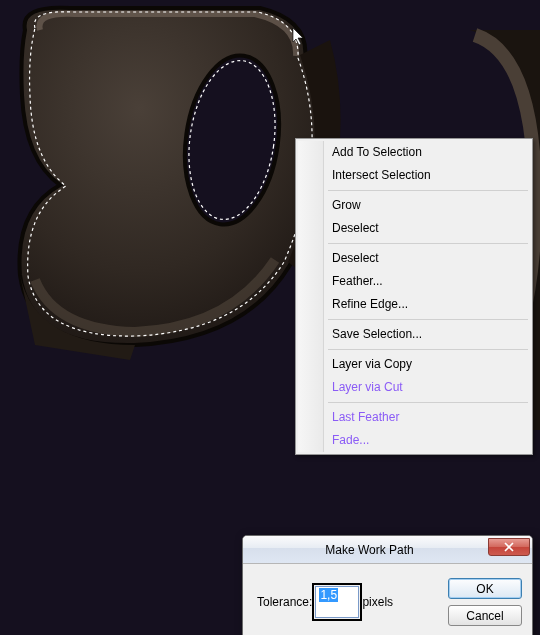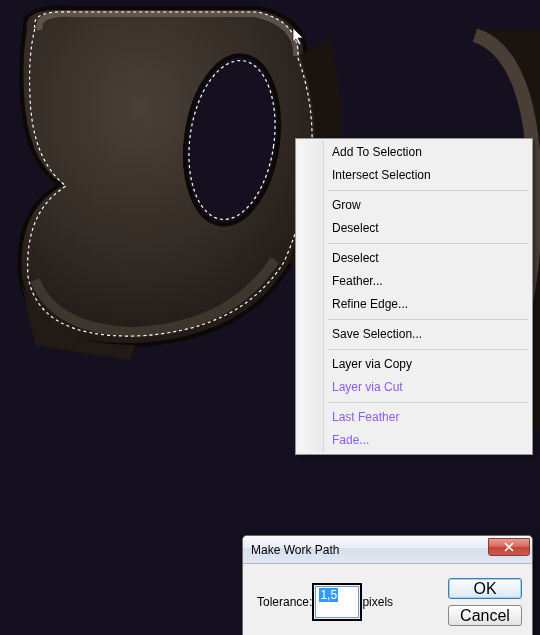--- a/index.html
+++ b/index.html
@@ -56,21 +56,21 @@
     overflow: hidden;
   }
   .titlebar {
     height: 28px;
     background: linear-gradient(to bottom,#fbfbfc 0%,#e7ecf3 45%,#d7dfec 46%,#dfe7f3 100%);
     border-bottom: 1px solid #b6b6b6;
     display:flex; align-items:center;
     padding: 0 2px 0 8px;
     font-size: 12px;
   }
-  .titlebar .title { flex: 1; color:#000; }
+  .titlebar .title { flex: 1; color:#000;text-align:center; }
   .close-btn {
     width: 42px; height: 18px;
     border-radius: 0 0 3px 3px;
     background: linear-gradient(to bottom,#e79a92 0%,#d3695e 48%,#c5443a 50%,#cd5a4f 100%);
     border:1px solid #8a3b34;
     display:flex; align-items:center; justify-content:center;
     color:#fff; font-size:10px;
     margin-top:-6px;
   }
   .close-btn svg { width:10px; height:10px; }
@@ -96,21 +96,21 @@
     display:inline-flex;
   }
   .sel-highlight {
     background:#3399ff;
     color:#fff;
     padding:0 1px;
   }
   .dlg-buttons { display:flex; flex-direction:column; gap:6px; margin-left:auto; }
   .win-btn {
     width: 74px; height:21px;
-    font-size:16px;
+    font-size:12px;
     border:1px solid #888;
     border-radius:3px;
     background: linear-gradient(to bottom,#fff,#e3e3e3);
   }
   .win-btn.default {
     border:1px solid #3c7fb1;
     box-shadow: 0 0 0 1px #a3cef1 inset;
     background: linear-gradient(to bottom,#fdfdfe,#dce8f4);
   }
 </style>

